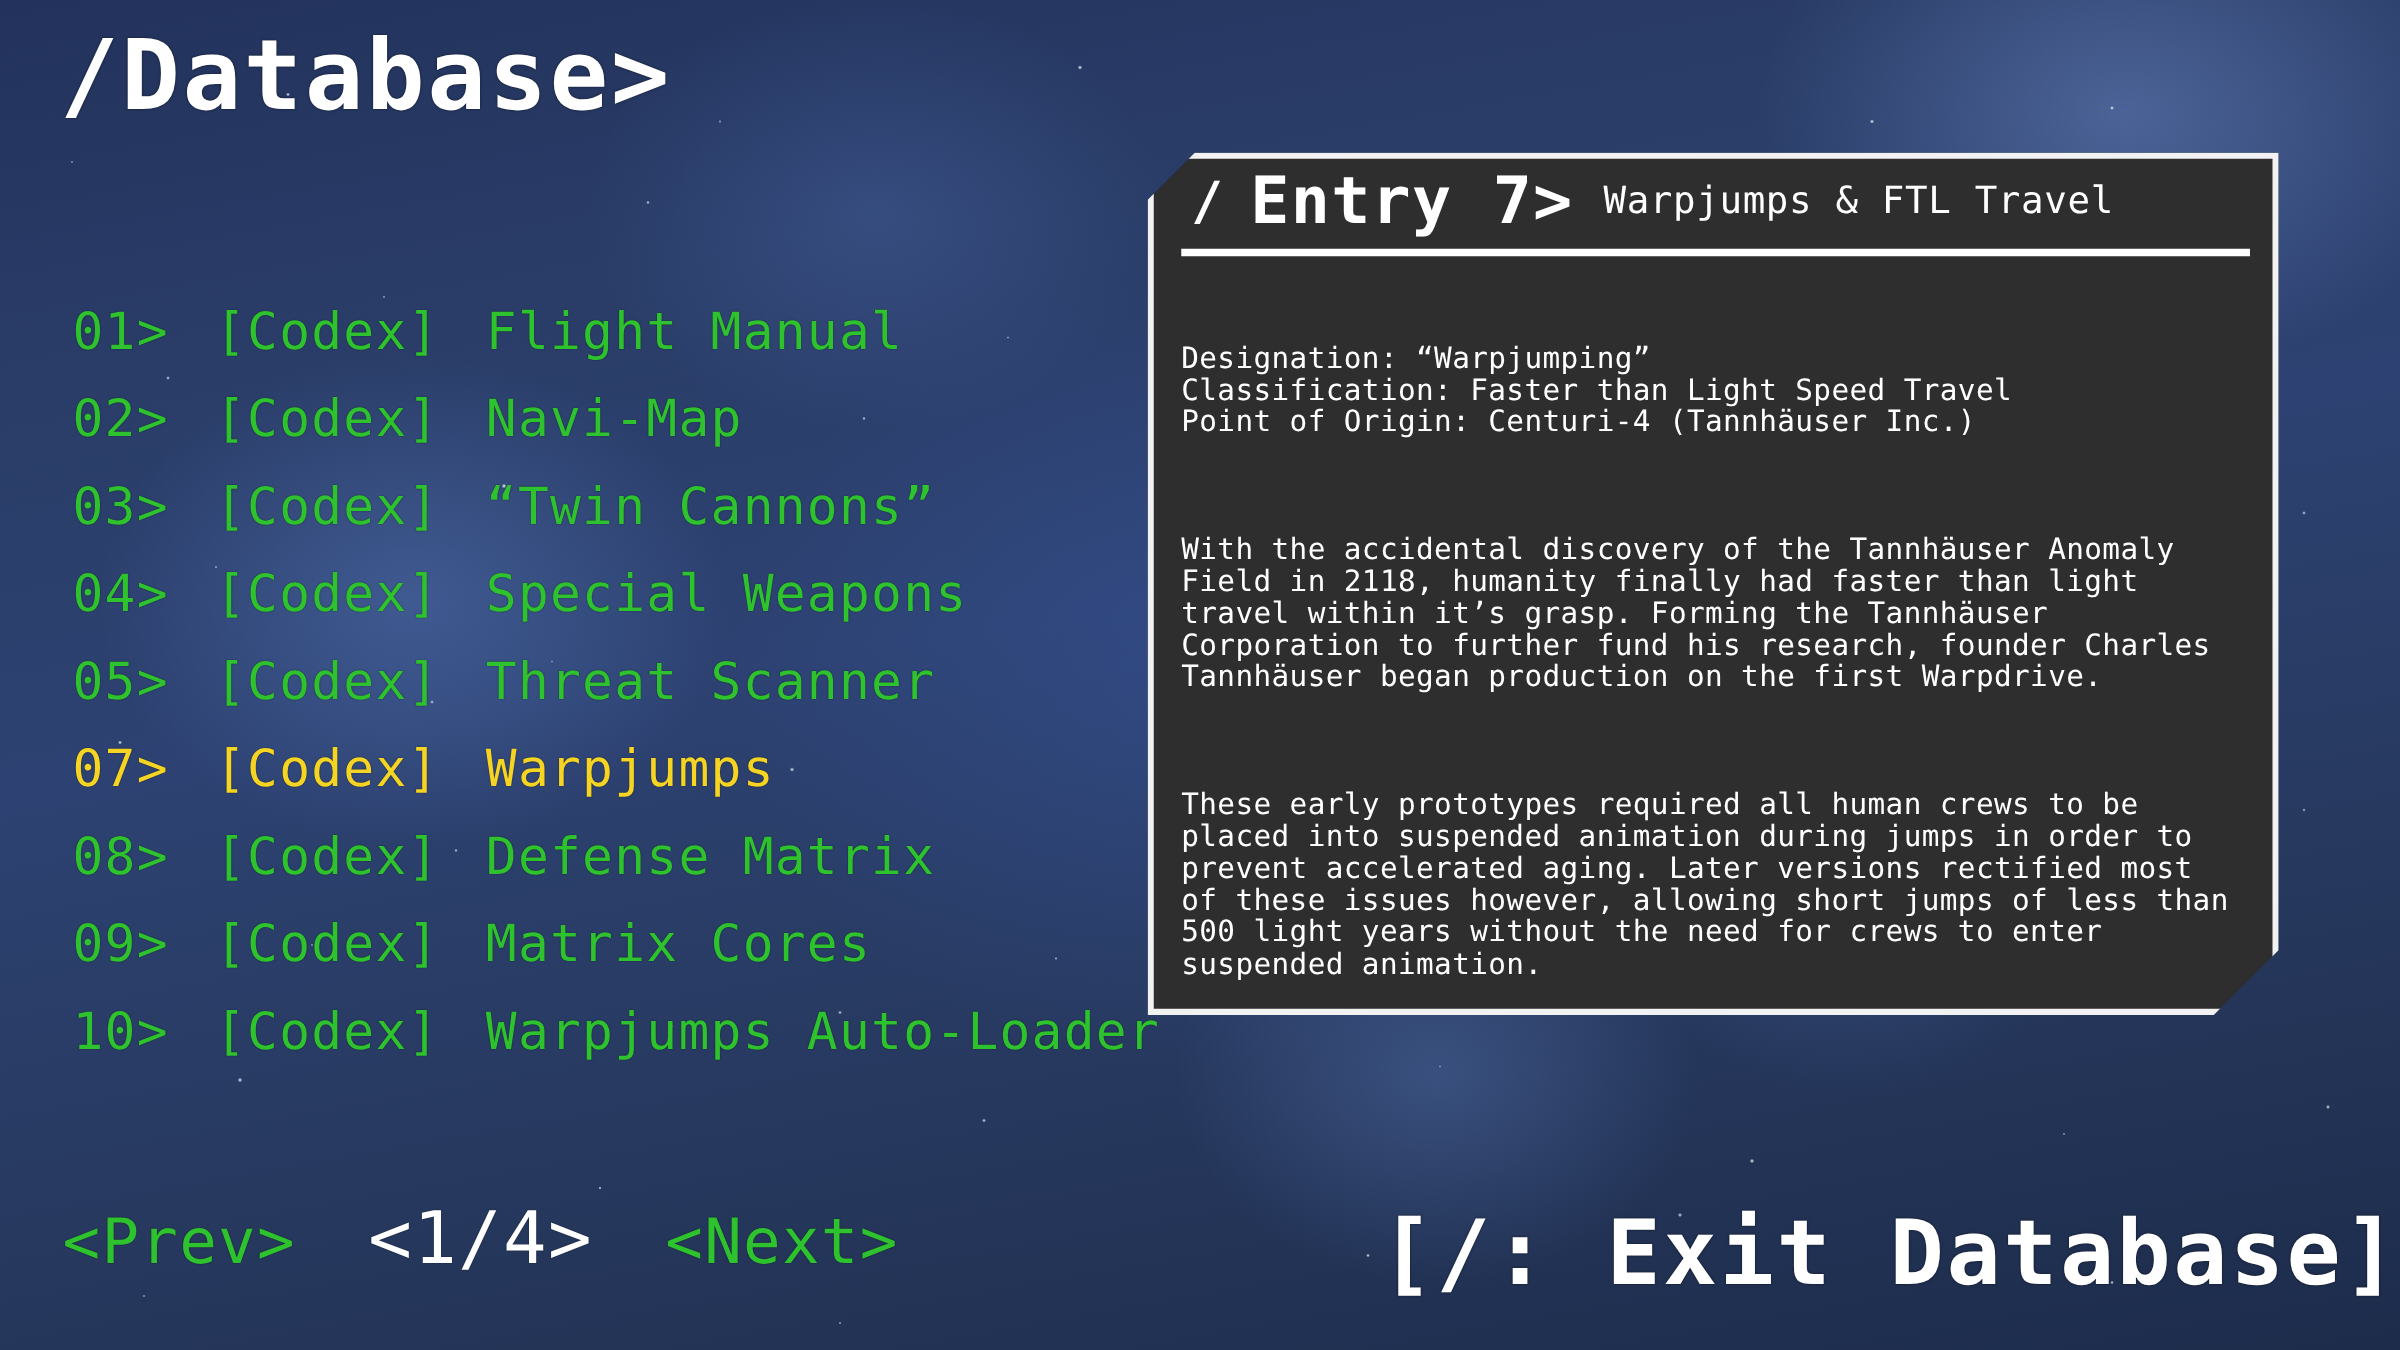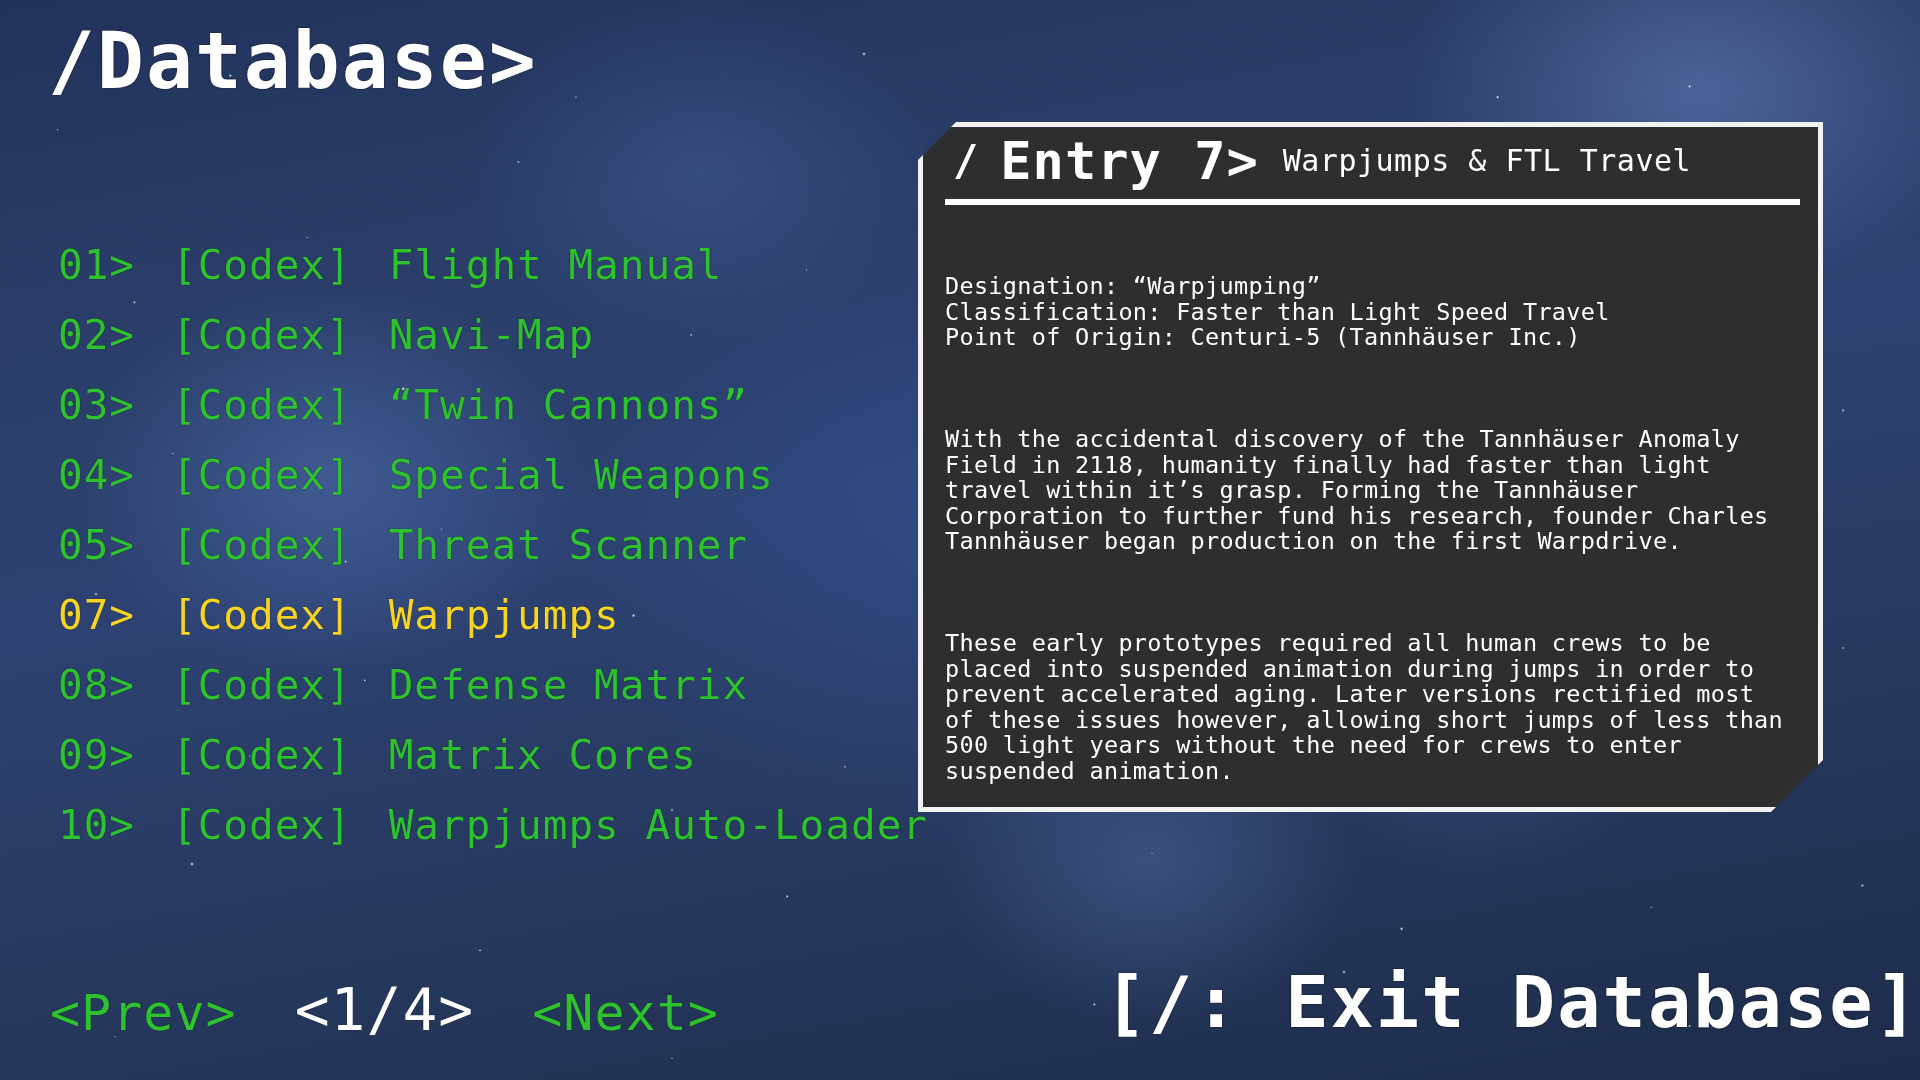--- a/index.html
+++ b/index.html
@@ -178,21 +178,21 @@
     line-height:25.5px;
     letter-spacing:0.3px;
     white-space:pre-wrap;
     overflow:hidden;
   }
   #panel-body .meta { display:block; }
   #panel-body .para { display:block; margin-top:25.5px; }
 
   
   #footer-nav {
-    position:absolute; left:50px; bottom:36px;
+    position:absolute; left:50px; bottom:56px;
     display:flex; align-items:baseline;
     white-space:nowrap;
   }
   #footer-nav .nav-btn {
     font-size:50px; color:#2fc22f; letter-spacing:1px;
     text-shadow:0 0 1px rgba(0,0,0,0.7);
   }
   #footer-nav .page-ind {
     font-size:58px; color:#ffffff; letter-spacing:1px;
     margin:0 58px;
@@ -232,21 +232,21 @@
   <div id="detail-panel">
     <div id="panel-header">
       <span class="hdr-slash">/</span>
       <span class="hdr-entry">Entry 7&gt;</span>
       <span class="hdr-sub">Warpjumps &amp; FTL Travel</span>
     </div>
     <div id="panel-rule"></div>
     <div id="panel-body">
       <span class="meta">Designation: “Warpjumping”
 Classification: Faster than Light Speed Travel
-Point of Origin: Centuri-5 (Tannhäuser Inc.)</span>
+Point of Origin: Centuri-4 (Tannhäuser Inc.)</span>
       <span class="para">With the accidental discovery of the Tannhäuser Anomaly
 Field in 2118, humanity finally had faster than light
 travel within it’s grasp. Forming the Tannhäuser
 Corporation to further fund his research, founder Charles
 Tannhäuser began production on the first Warpdrive.</span>
       <span class="para">These early prototypes required all human crews to be
 placed into suspended animation during jumps in order to
 prevent accelerated aging. Later versions rectified most
 of these issues however, allowing short jumps of less than
 500 light years without the need for crews to enter

